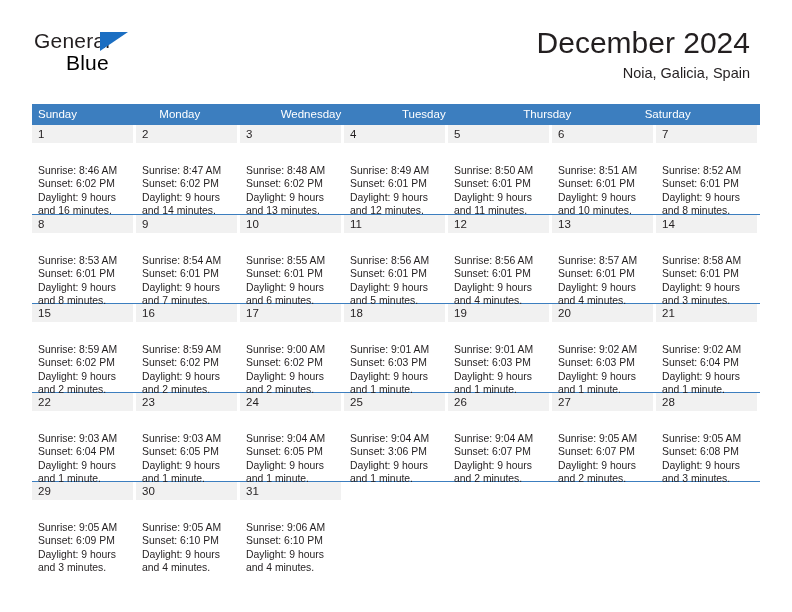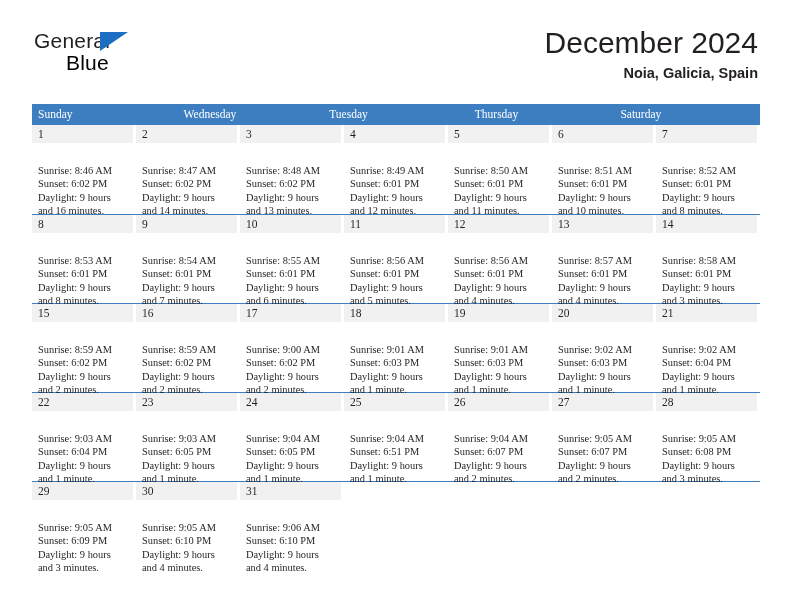--- a/index.html
+++ b/index.html
@@ -59,47 +59,45 @@
     left: 32px;
     top: 22px;
     font-size: 21px;
     letter-spacing: 0.2px;
     color: #000000;
     line-height: 1;
   }
 
   .title-block {
     position: absolute;
-    right: 0;
+    right: 8px;
     top: 0;
     text-align: right;
   }
   .month-title {
     font-size: 30px;
     font-weight: normal;
     color: #231f20;
     line-height: 1.12;
     white-space: nowrap;
   }
   .location {
     margin-top: 6px;
     font-size: 14.5px;
     color: #231f20;
     line-height: 1.1;
     white-space: nowrap;
-    font-weight: bold;
   }
 
   
   .calendar {
     position: absolute;
     left: 32px;
     top: 104px;
     width: 728px;
-    font-family: Liberation Serif, serif;
   }
   .weekday-row {
     display: flex;
     background: #3c7ebf;
     height: 21px;
   }
   .weekday {
     flex: 1 1 0;
     color: #ffffff;
     font-size: 11.5px;
@@ -164,20 +162,21 @@
       <div class="month-title">December 2024</div>
       <div class="location">Noia, Galicia, Spain</div>
     </div>
 
   </div>
 
   <div class="calendar">
 
     <div class="weekday-row">
       <div class="weekday">Sunday</div>
+      <div class="weekday">Monday</div>
       <div class="weekday">Wednesday</div>
       <div class="weekday">Tuesday</div>
       <div class="weekday">Thursday</div>
       <div class="weekday">Saturday</div>
     </div>
 
     <div class="week-row first">
       <div class="day-cell">
         <div class="day-num-band">1</div>
         <div class="day-body">
@@ -400,21 +399,21 @@
           <div>Sunrise: 9:04 AM</div>
           <div>Sunset: 6:05 PM</div>
           <div>Daylight: 9 hours</div>
           <div>and 1 minute.</div>
         </div>
       </div>
       <div class="day-cell">
         <div class="day-num-band">25</div>
         <div class="day-body">
           <div>Sunrise: 9:04 AM</div>
-          <div>Sunset: 6:51 PM</div>
+          <div>Sunset: 3:06 PM</div>
           <div>Daylight: 9 hours</div>
           <div>and 1 minute.</div>
         </div>
       </div>
       <div class="day-cell">
         <div class="day-num-band">26</div>
         <div class="day-body">
           <div>Sunrise: 9:04 AM</div>
           <div>Sunset: 6:07 PM</div>
           <div>Daylight: 9 hours</div>

